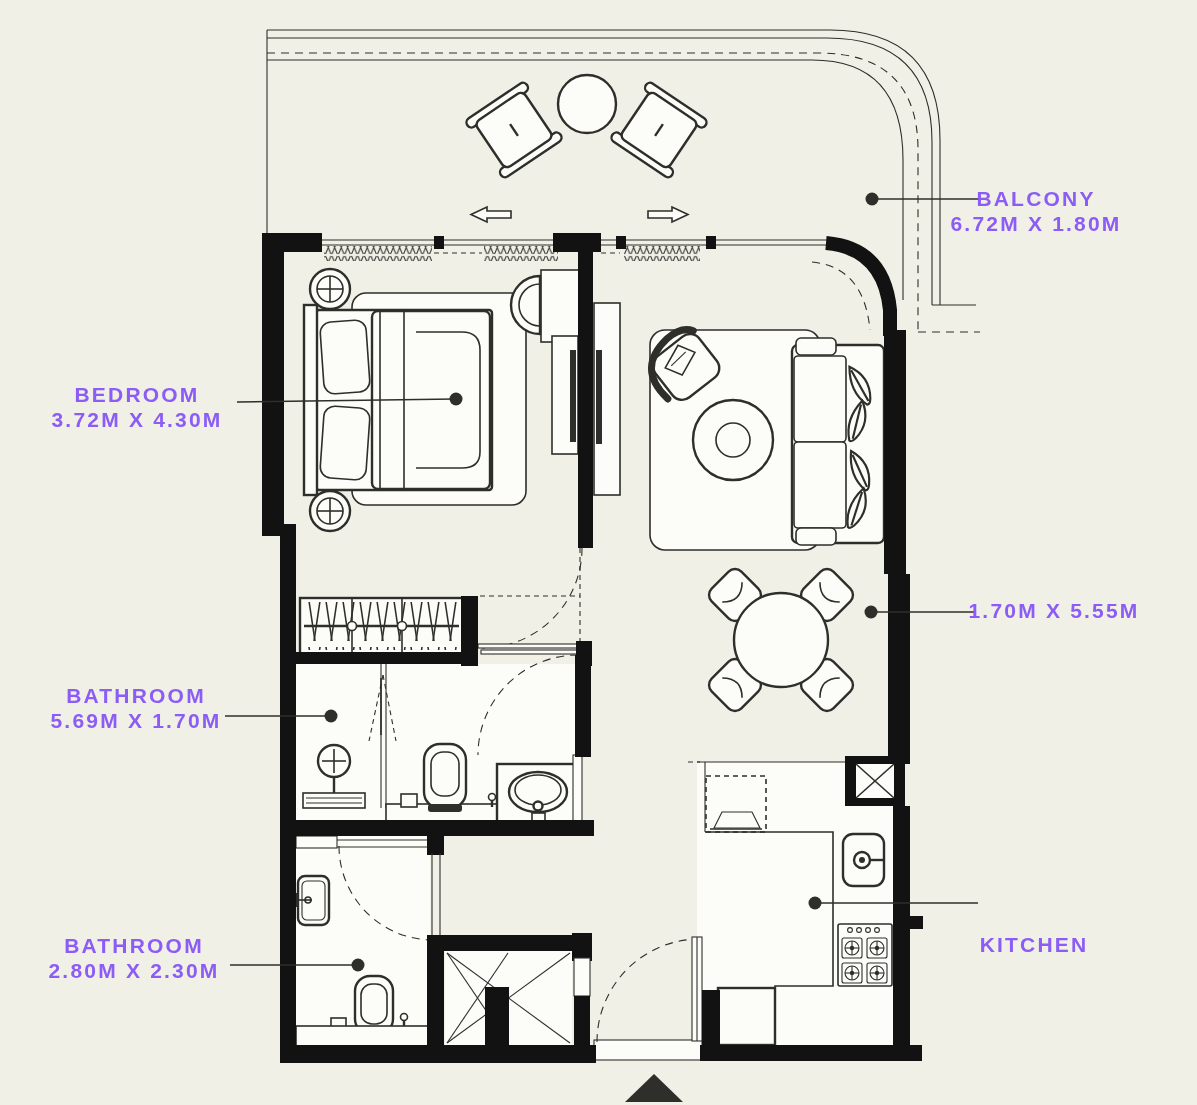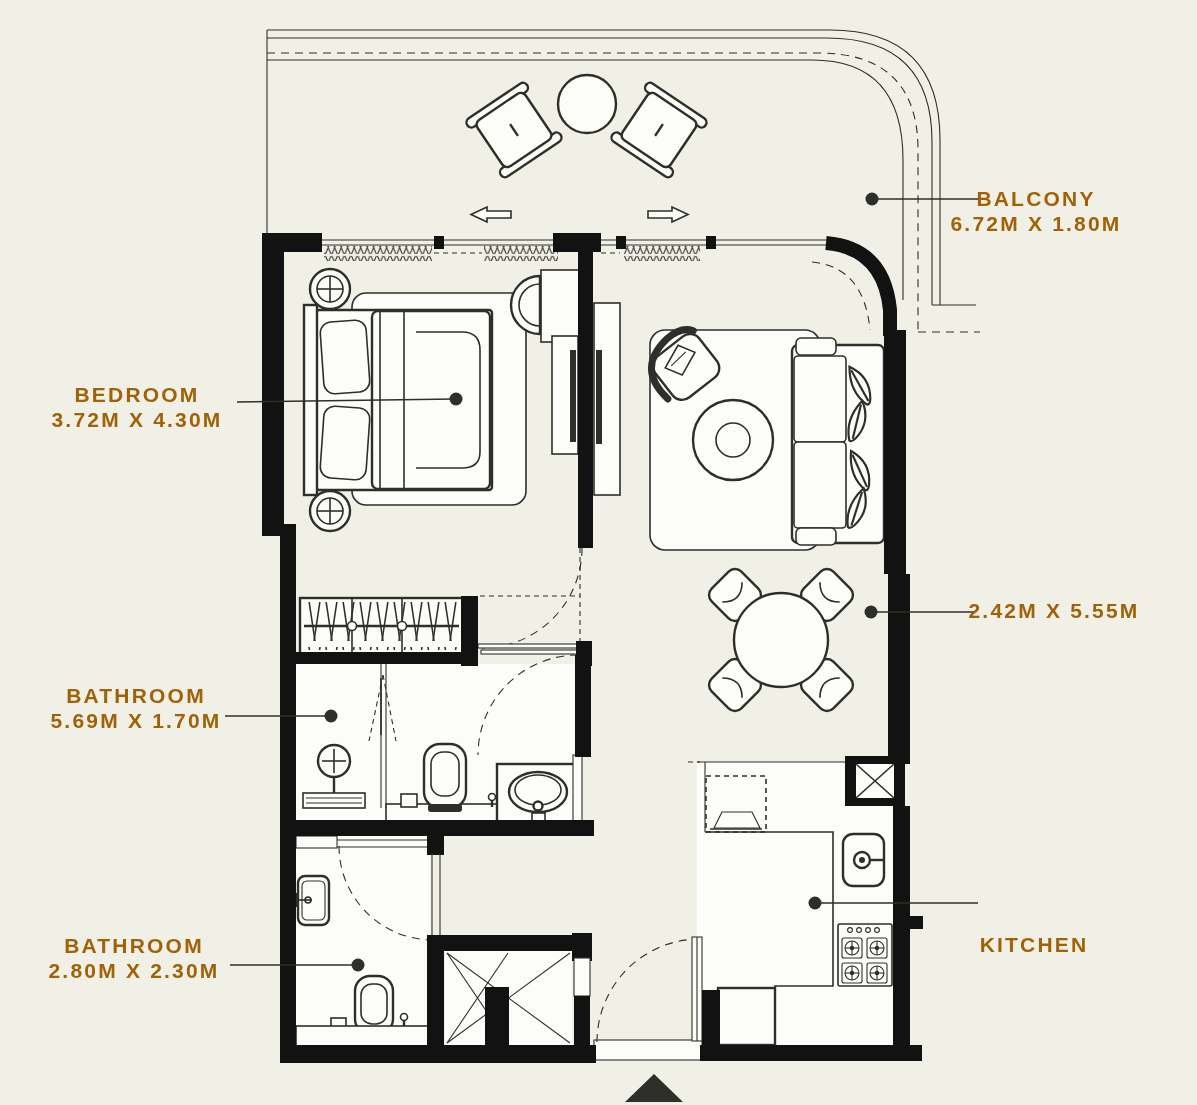--- a/index.html
+++ b/index.html
@@ -8,21 +8,21 @@
   svg{position:absolute;left:0;top:0;}
   .ln{stroke:#2e2e2a;fill:none;stroke-width:1.6;}
   .lnt{stroke:#2e2e2a;fill:none;stroke-width:1.1;}
   .ln2{stroke:#2e2e2a;fill:none;stroke-width:2.4;}
   .wh{fill:#fcfcf9;}
   .flr{fill:#fcfcf9;stroke:none;}
   .wall{fill:#121212;stroke:none;}
   .dk{fill:#2e2e2a;stroke:none;}
   .dash{stroke-dasharray:8 6;}
   .dash2{stroke-dasharray:5 4;}
-  .label{position:absolute;text-align:center;color:#a16207;font-weight:bold;
+  .label{position:absolute;text-align:center;color:#8b5cf6;font-weight:bold;
          font-size:21px;letter-spacing:2.2px;line-height:25px;white-space:nowrap;}
 </style>
 </head>
 <body>
 
 <div class="stage">
 <svg width="1197" height="1105" viewBox="0 0 1197 1105">
   <defs>
     <pattern id="curtain" width="6.5" height="15" patternUnits="userSpaceOnUse">
       <path d="M0.5,1 L3.2,7.5 L5.9,1 M0.5,14 L3.2,7.5 L5.9,14" stroke="#2e2e2a" stroke-width="1" fill="none"></path>
@@ -343,18 +343,18 @@
 </div>
 <div class="label" style="left:24px;top:933px;width:220px;">
   <div>BATHROOM</div>
   <div>2.80M X 2.30M</div>
 </div>
 <div class="label" style="left:926px;top:186px;width:220px;">
   <div>BALCONY</div>
   <div>6.72M X 1.80M</div>
 </div>
 <div class="label" style="left:944px;top:598px;width:220px;">
-  <div>2.42M X 5.55M</div>
+  <div>1.70M X 5.55M</div>
 </div>
 <div class="label" style="left:924px;top:890px;width:220px;margin-top:42px;">
   <div>KITCHEN</div>
 </div>
 
 </div>
 </body></html>

